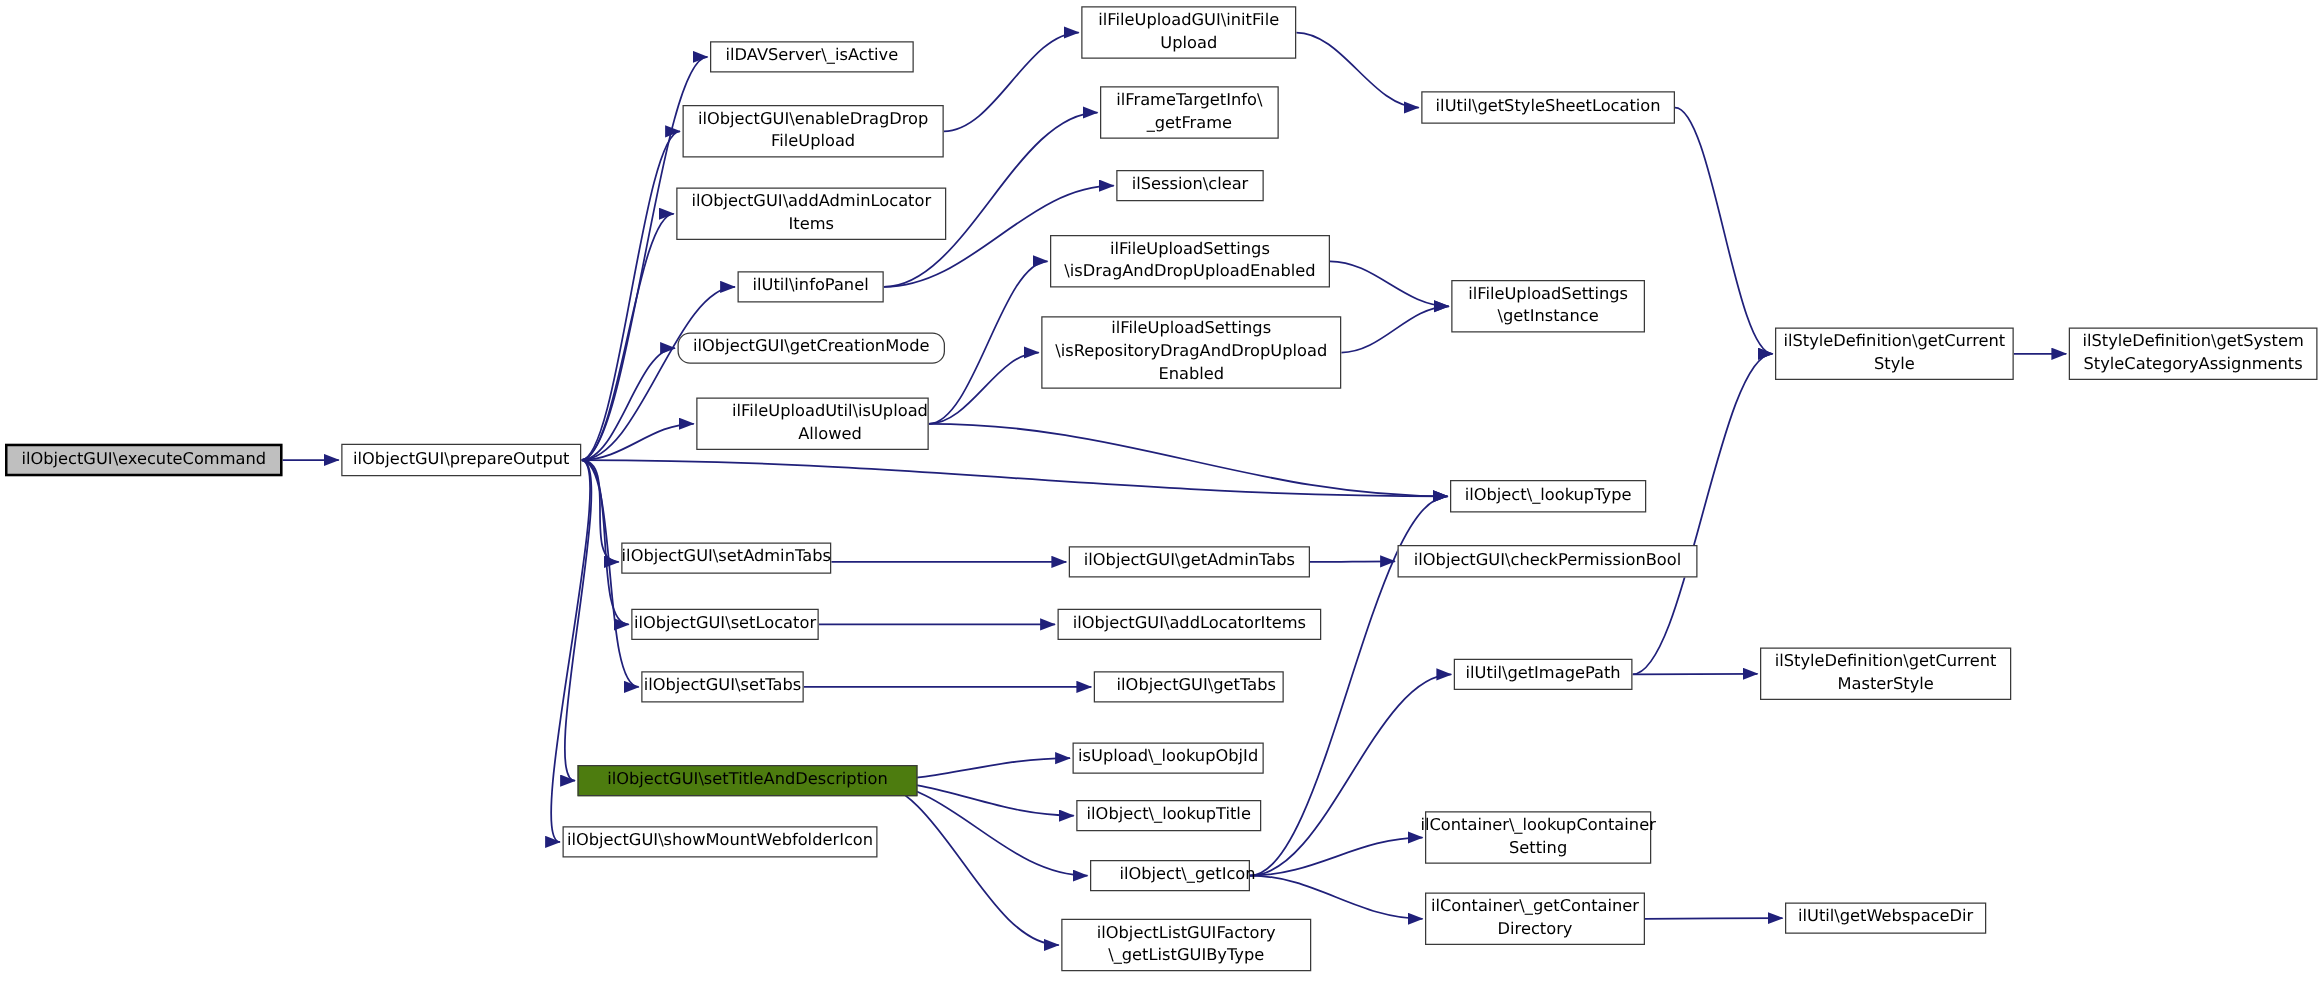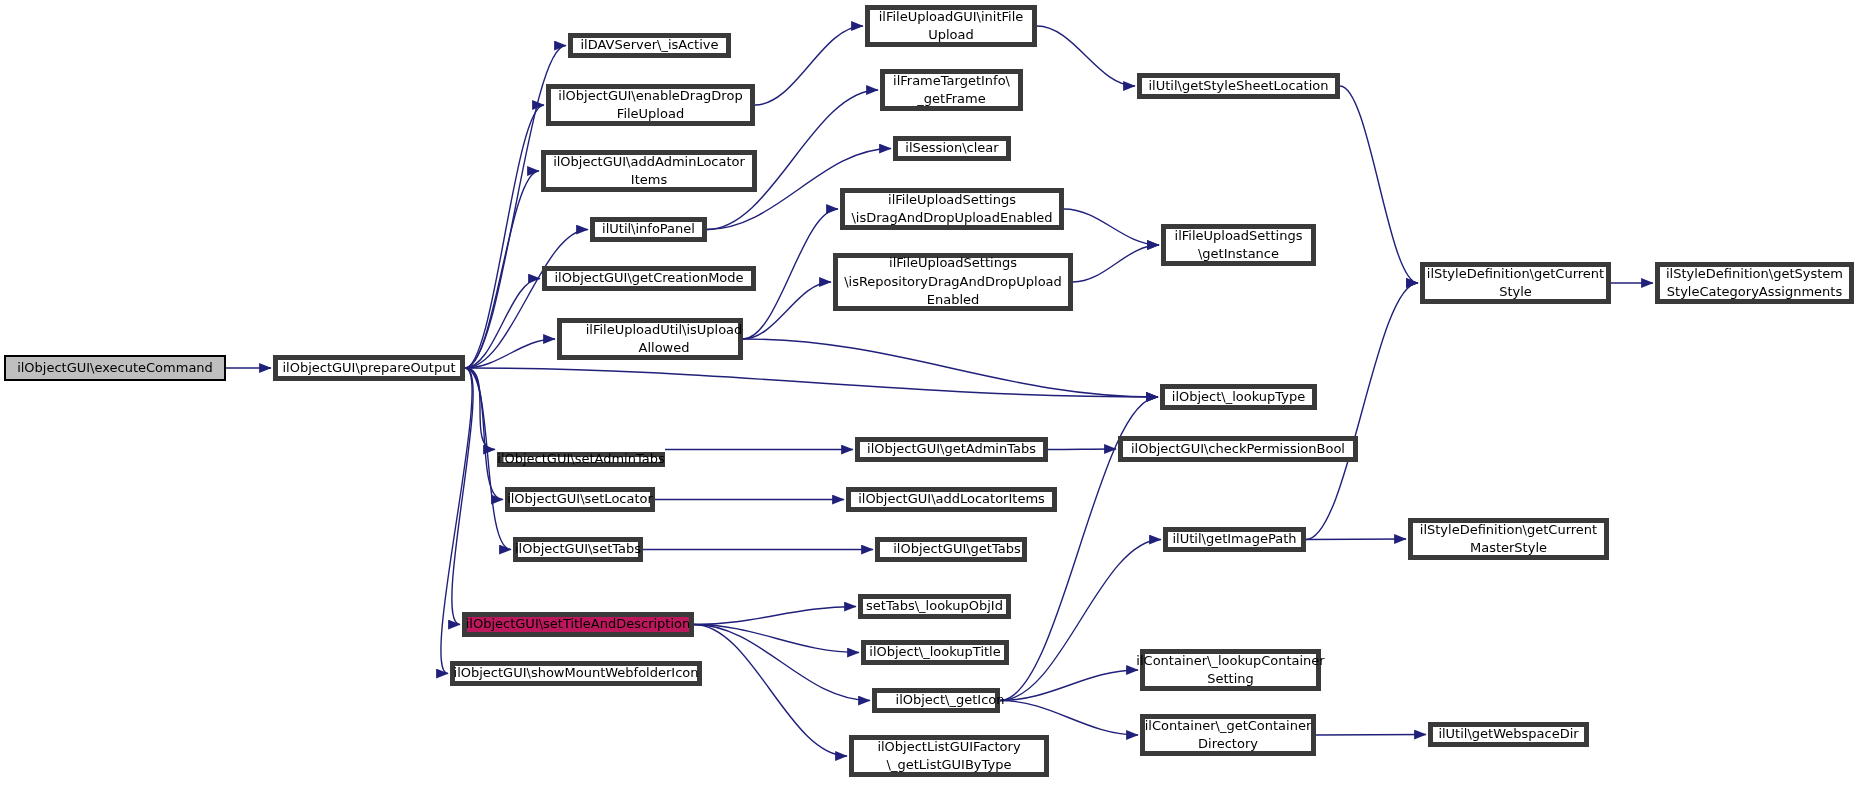--- a/index.html
+++ b/index.html
@@ -18,21 +18,21 @@
   #edges-svg {
     position: absolute;
     left: 0;
     top: 0;
     z-index: 1;
   }
   .node {
     position: absolute;
     box-sizing: border-box;
     background: #ffffff;
-    border: 5px solid #0369a1;
+    border: 1px solid #0369a1;
     color: #000000;
     font-size: 13px;
     line-height: 1.42;
     display: flex;
     flex-direction: column;
     align-items: center;
     justify-content: center;
     text-align: center;
     z-index: 2;
     white-space: nowrap;
@@ -112,37 +112,37 @@
         <span class="line">ilObjectGUI\enableDragDrop</span>
         <span class="line">FileUpload</span>
       </div>
       <div class="node" style="left: 541px; top: 150px; width: 216px; height: 42px; background: rgb(255, 255, 255); border-color: rgb(58, 58, 58);">
         <span class="line">ilObjectGUI\addAdminLocator</span>
         <span class="line">Items</span>
       </div>
       <div class="node" style="left: 590px; top: 217px; width: 117px; height: 25px; background: rgb(255, 255, 255); border-color: rgb(58, 58, 58);">
         <span class="line">ilUtil\infoPanel</span>
       </div>
-      <div class="node" style="left: 542px; top: 266px; width: 214px; height: 25px; background: rgb(255, 255, 255); border-color: rgb(58, 58, 58);">
+      <div class="node" style="left: 542px; top: 266px; width: 214px; height: 25px; background: rgb(255, 255, 255); border-color: rgb(58, 58, 58); border-radius: 10px;">
         <span class="line">ilObjectGUI\getCreationMode</span>
       </div>
       <div class="node" style="left: 557px; top: 318px; width: 186px; height: 42px; background: rgb(255, 255, 255); border-color: rgb(58, 58, 58); padding-left: 28px;">
         <span class="line">ilFileUploadUtil\isUpload</span>
         <span class="line">Allowed</span>
       </div>
-      <div class="node" style="left: 497px; top: 452px; width: 168px; height: 15px; background: rgb(255, 255, 255); border-color: rgb(58, 58, 58);">
+      <div class="node" style="left: 497px; top: 434px; width: 168px; height: 25px; background: rgb(255, 255, 255); border-color: rgb(58, 58, 58);">
         <span class="line">ilObjectGUI\setAdminTabs</span>
       </div>
       <div class="node" style="left: 505px; top: 487px; width: 150px; height: 25px; background: rgb(255, 255, 255); border-color: rgb(58, 58, 58);">
         <span class="line">ilObjectGUI\setLocator</span>
       </div>
       <div class="node" style="left: 513px; top: 537px; width: 130px; height: 25px; background: rgb(255, 255, 255); border-color: rgb(58, 58, 58);">
         <span class="line">ilObjectGUI\setTabs</span>
       </div>
-      <div class="node" style="left: 462px; top: 612px; width: 232px; height: 25px; background: #be185d; border-color: rgb(58, 58, 58);">
+      <div class="node" style="left: 462px; top: 612px; width: 272px; height: 25px; background: #4d7c0f; border-color: rgb(58, 58, 58);">
         <span class="line">ilObjectGUI\setTitleAndDescription</span>
       </div>
       <div class="node" style="left: 450px; top: 661px; width: 252px; height: 25px; background: rgb(255, 255, 255); border-color: rgb(58, 58, 58);">
         <span class="line">ilObjectGUI\showMountWebfolderIcon</span>
       </div>
       <div class="node" style="left: 865px; top: 5px; width: 172px; height: 42px; background: rgb(255, 255, 255); border-color: rgb(58, 58, 58);">
         <span class="line">ilFileUploadGUI\initFile</span>
         <span class="line">Upload</span>
       </div>
       <div class="node" style="left: 880px; top: 69px; width: 143px; height: 42px; background: rgb(255, 255, 255); border-color: rgb(58, 58, 58);">
@@ -164,21 +164,21 @@
       <div class="node" style="left: 855px; top: 437px; width: 193px; height: 25px; background: rgb(255, 255, 255); border-color: rgb(58, 58, 58);">
         <span class="line">ilObjectGUI\getAdminTabs</span>
       </div>
       <div class="node" style="left: 846px; top: 487px; width: 211px; height: 25px; background: rgb(255, 255, 255); border-color: rgb(58, 58, 58);">
         <span class="line">ilObjectGUI\addLocatorItems</span>
       </div>
       <div class="node" style="left: 875px; top: 537px; width: 152px; height: 25px; background: rgb(255, 255, 255); border-color: rgb(58, 58, 58); padding-left: 12px;">
         <span class="line">ilObjectGUI\getTabs</span>
       </div>
       <div class="node" style="left: 858px; top: 594px; width: 153px; height: 25px; background: rgb(255, 255, 255); border-color: rgb(58, 58, 58);">
-        <span class="line">setTabs\_lookupObjId</span>
+        <span class="line">isUpload\_lookupObjId</span>
       </div>
       <div class="node" style="left: 861px; top: 640px; width: 148px; height: 25px; background: rgb(255, 255, 255); border-color: rgb(58, 58, 58);">
         <span class="line">ilObject\_lookupTitle</span>
       </div>
       <div class="node" style="left: 872px; top: 688px; width: 128px; height: 25px; background: rgb(255, 255, 255); border-color: rgb(58, 58, 58); padding-left: 28px;">
         <span class="line">ilObject\_getIcon</span>
       </div>
       <div class="node" style="left: 849px; top: 735px; width: 200px; height: 42px; background: rgb(255, 255, 255); border-color: rgb(58, 58, 58);">
         <span class="line">ilObjectListGUIFactory</span>
         <span class="line">\_getListGUIByType</span>

